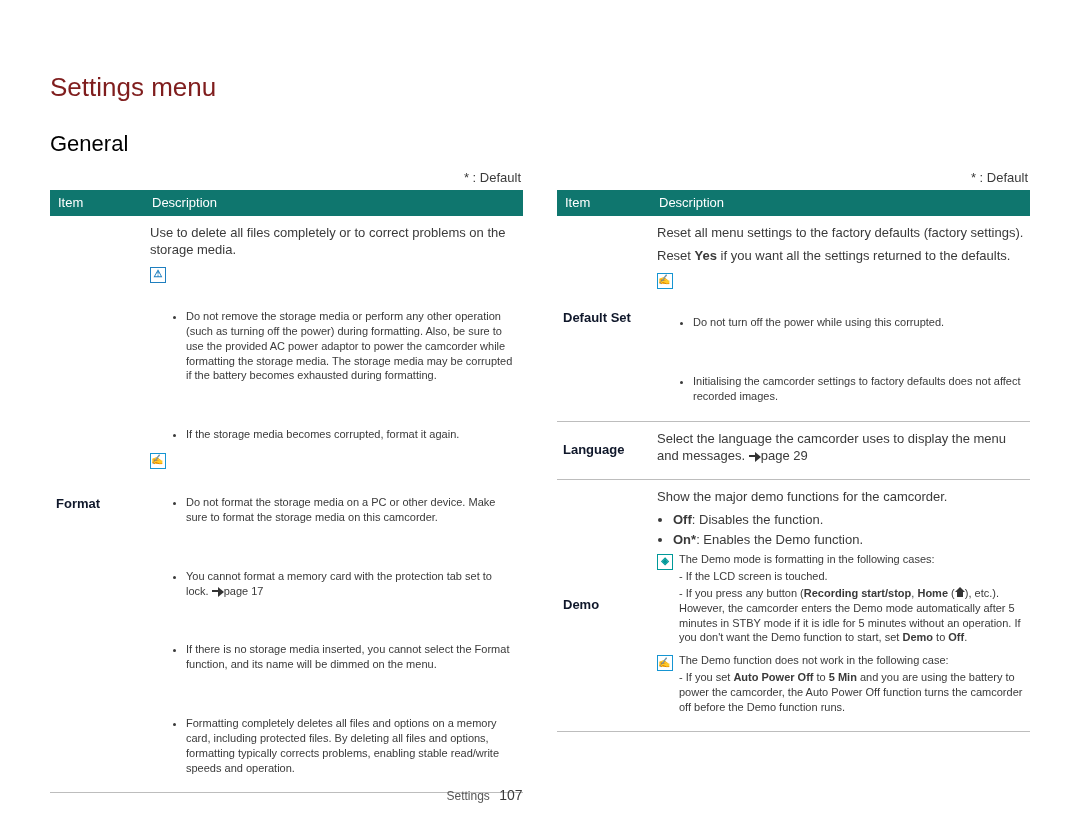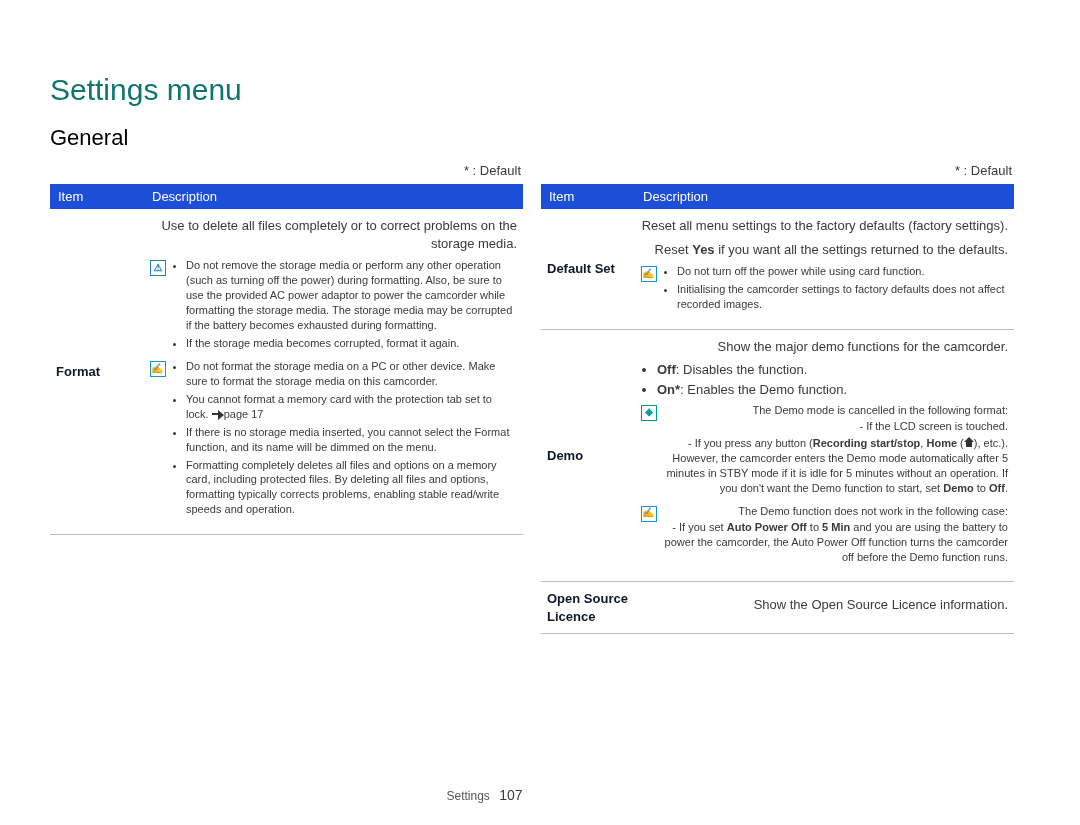--- a/index.html
+++ b/index.html
@@ -6,70 +6,70 @@
   html, body { width: 1080px; height: 825px; }
   body {
     font-family: Arial, Helvetica, sans-serif;
     font-size: 13px;
     color: #3a3a3a;
     padding: 50px 50px 20px 50px;
     line-height: 1.35;
     font-weight: 300;
   }
   .page-title {
-    font-size: 30px;
-    color: #0f766e;
+    font-size: 26px;
+    color: #7f1d1d;
     font-weight: 400;
     margin-top: 20px;
-    margin-bottom: 12px;
+    margin-bottom: 24px;
   }
   .section-heading {
     font-size: 22px;
     color: #000000;
     font-weight: 400;
     margin-bottom: 10px;
   }
   .two-col {
     display: flex;
-    gap: 18px;
+    gap: 34px;
   }
   .col { width: 473px; }
   .default-note {
     text-align: right;
     font-size: 13px;
     margin-bottom: 4px;
     padding-right: 2px;
   }
   table.settings {
     width: 100%;
     border-collapse: collapse;
   }
   table.settings th {
-    background: #1d4ed8;
+    background: #0f766e;
     color: #fff;
     text-align: left;
     font-weight: 400;
     padding: 4px 8px;
     font-size: 13px;
   }
   table.settings th.item-col { width: 94px; }
   table.settings td {
     border-bottom: 1px solid #bdbdbd;
     padding: 8px 6px 8px 6px;
     vertical-align: middle;
     font-size: 13px;
   }
   table.settings td.item {
     font-weight: 700;
     color: #0f172a;
     vertical-align: middle;
     width: 94px;
   }
   td.item.opensource { font-weight: 400; }
-  .desc p { margin-bottom: 6px; text-align: right; }
+  .desc p { margin-bottom: 6px; }
   .note-block {
     display: flex;
     align-items: flex-start;
     gap: 6px;
     margin-top: 4px;
     margin-bottom: 6px;
   }
   .note-icon {
     flex: 0 0 16px;
     width: 16px; height: 16px;
@@ -82,21 +82,21 @@
   }
   .note-icon.warn { border-color: #1f7fbf; color:#1f7fbf; }
   .note-icon.teal { border-color: #009999; color: #009999; }
   .note-icon span { transform: translateY(-1px); }
   ul.bullets {
     list-style: disc;
     padding-left: 14px;
     font-size: 11px;
     line-height: 1.35;
   }
-  ul.bullets li { margin-bottom: 3px; }
+  ul.bullets li { margin-bottom: 3px; margin-top: 44px; }
   ul.bigbullets {
     list-style: disc;
     padding-left: 16px;
     font-size: 13px;
     margin-bottom: 4px;
   }
   ul.bigbullets li { margin-bottom: 2px; }
   .small { font-size: 11px; line-height: 1.35; }
   .small p { margin-bottom: 2px; }
   b { font-weight: 700; }
@@ -212,66 +212,66 @@
         <tr>
           <td class="item">Default Set</td>
           <td class="desc">
             <p>Reset all menu settings to the factory defaults (factory settings).</p>
             <p><span>Reset </span><b>Yes</b><span> if you want all the settings returned to the defaults.</span></p>
             <div class="note-block">
               <div class="note-icon">
                   <span>✍</span>
                 </div>
               <ul class="bullets">
-                <li>Do not turn off the power while using card function.</li>
+                <li>Do not turn off the power while using this corrupted.</li>
                 <li>Initialising the camcorder settings to factory defaults does not affect recorded images.</li>
               </ul>
             </div>
           </td>
         </tr>
 
+        <tr>
+          <td class="item">Language</td>
+          <td class="desc">
+            <p><span>Select the language the camcorder uses to display the menu and messages. </span><span class="arrow-icon"></span><span>page 29</span></p>
+          </td>
+        </tr>
 
         <tr>
           <td class="item">Demo</td>
           <td class="desc">
             <p>Show the major demo functions for the camcorder.</p>
             <ul class="bigbullets">
               <li><b>Off</b><span>: Disables the function.</span></li>
               <li><b>On*</b><span>: Enables the Demo function.</span></li>
             </ul>
 
             <div class="note-block">
               <div class="note-icon teal">
                   <span>◈</span>
                 </div>
               <div class="small">
-                <p>The Demo mode is cancelled in the following format:</p>
+                <p>The Demo mode is formatting in the following cases:</p>
                 <p>- If the LCD screen is touched.</p>
                 <p><span>- If you press any button (</span><b>Recording start/stop</b><span>, </span><b>Home</b><span> (</span><span class="home-icon"></span><span>), etc.). However, the camcorder enters the Demo mode automatically after 5 minutes in STBY mode if it is idle for 5 minutes without an operation. If you don't want the Demo function to start, set </span><b>Demo</b><span> to </span><b>Off</b><span>.</span></p>
               </div>
             </div>
 
             <div class="note-block">
               <div class="note-icon">
                   <span>✍</span>
                 </div>
               <div class="small">
                 <p>The Demo function does not work in the following case:</p>
                 <p><span>- If you set </span><b>Auto Power Off</b><span> to </span><b>5 Min</b><span> and you are using the battery to power the camcorder, the Auto Power Off function turns the camcorder off before the Demo function runs.</span></p>
               </div>
             </div>
           </td>
         </tr>
 
-        <tr>
-          <td class="item opensource">Open Source Licence</td>
-          <td class="desc">
-            <p>Show the Open Source Licence information.</p>
-          </td>
-        </tr>
       </tbody>
     </table>
   </div>
 
 </div>
 
 <div class="footer">
   <span>Settings</span>
   <span class="pg">107</span>
 </div>

